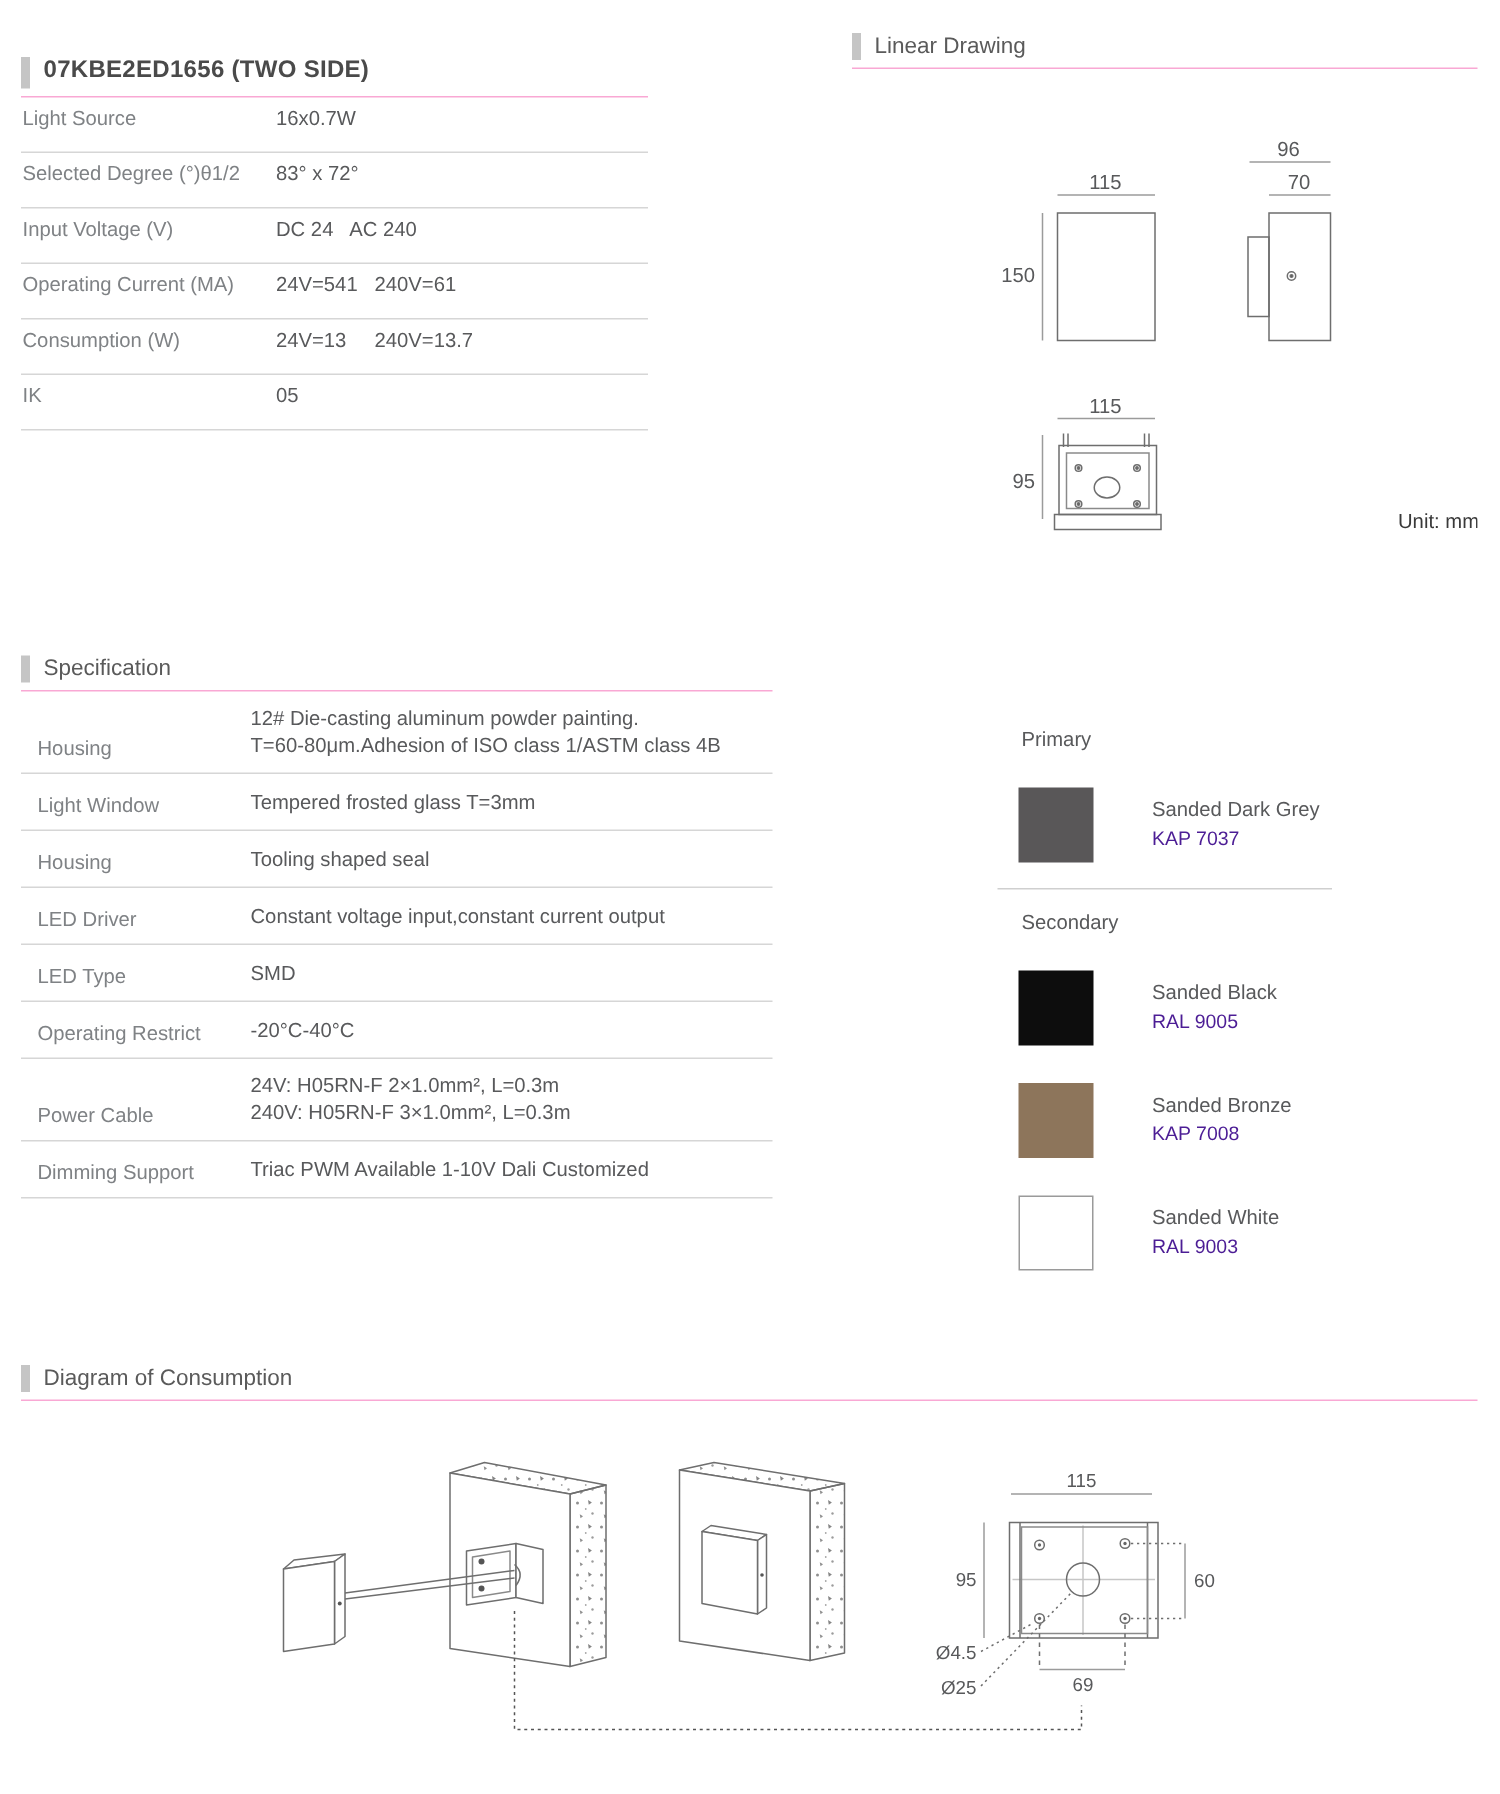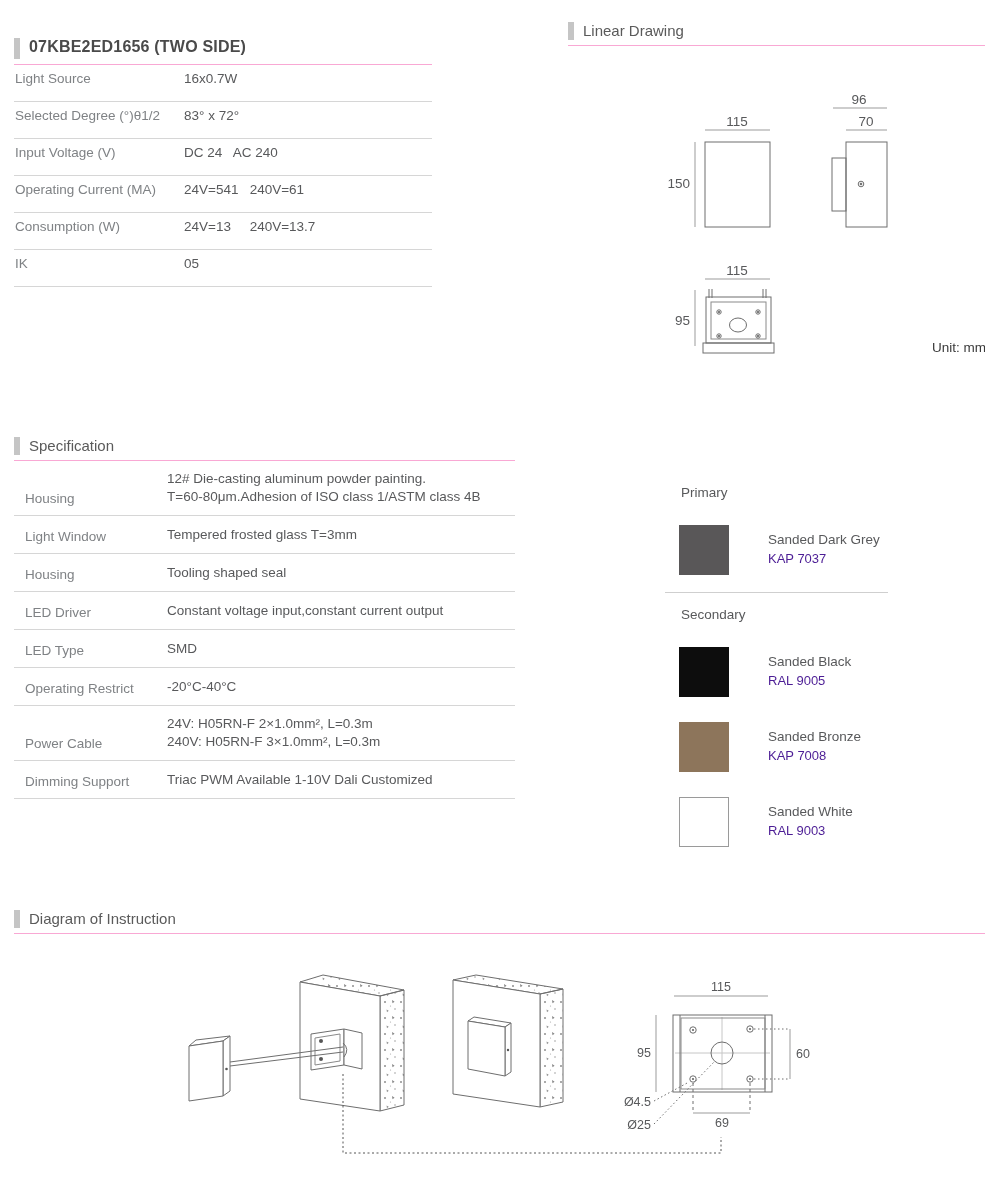--- a/index.html
+++ b/index.html
@@ -226,21 +226,21 @@
         <div class="swatch-name">Sanded White</div>
         <div class="swatch-code">RAL 9003</div>
       </div>
     </div>
   </div>
 </section>
 
 <section class="sec" style="left:14px;top:910px;width:971px">
   <div class="sec-header">
     <span class="marker"></span>
-    <span class="sec-title">Diagram of Instruction</span>
+    <span class="sec-title">Diagram of Consumption</span>
   </div>
   <svg viewBox="0 0 971 264" width="971" height="264">
     <defs>
       <pattern id="speck" width="16" height="16" patternUnits="userSpaceOnUse">
         <circle cx="3" cy="4" r="1" fill="#8f8f8f"></circle>
         <path d="M10 2 l2.6 1.7 -2.1 1.5 z" fill="#858585"></path>
         <circle cx="13" cy="11" r="0.8" fill="#9c9c9c"></circle>
         <path d="M4.5 11.5 l2.2 1.3 -1.7 1.4 z" fill="#8f8f8f"></path>
         <circle cx="8.5" cy="8" r="0.6" fill="#a5a5a5"></circle>
       </pattern>

